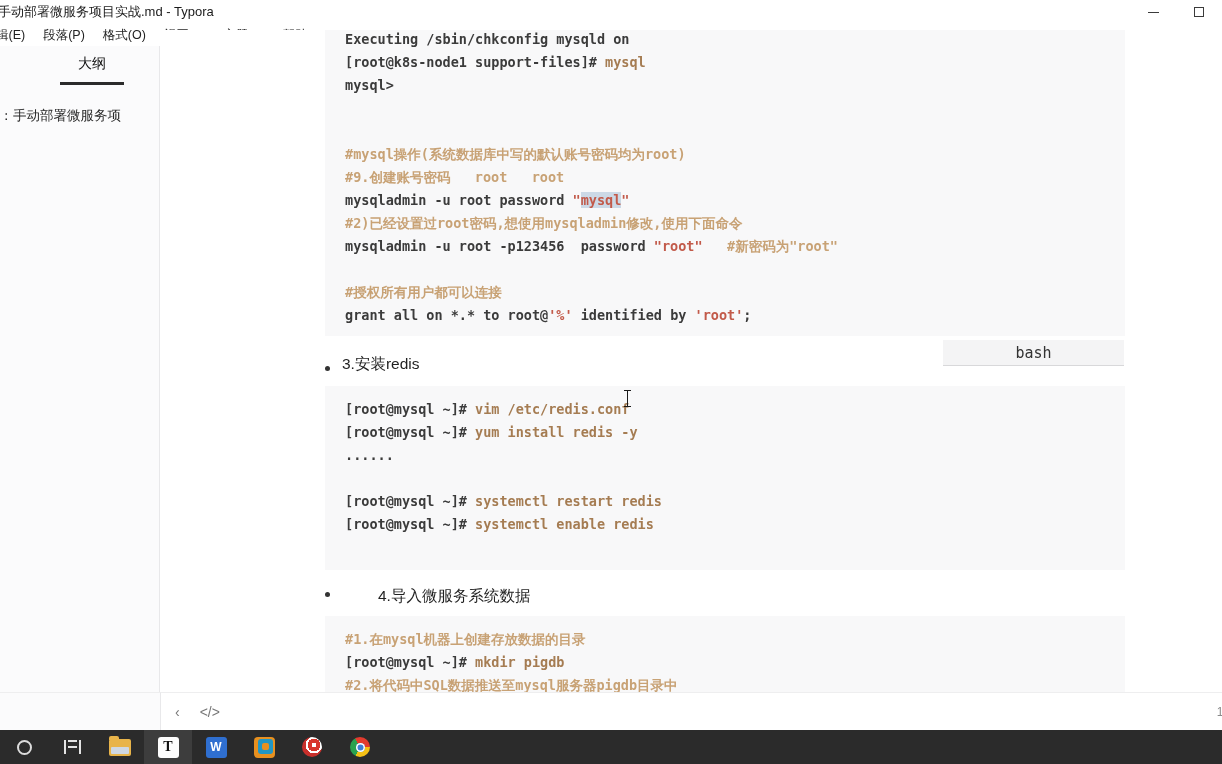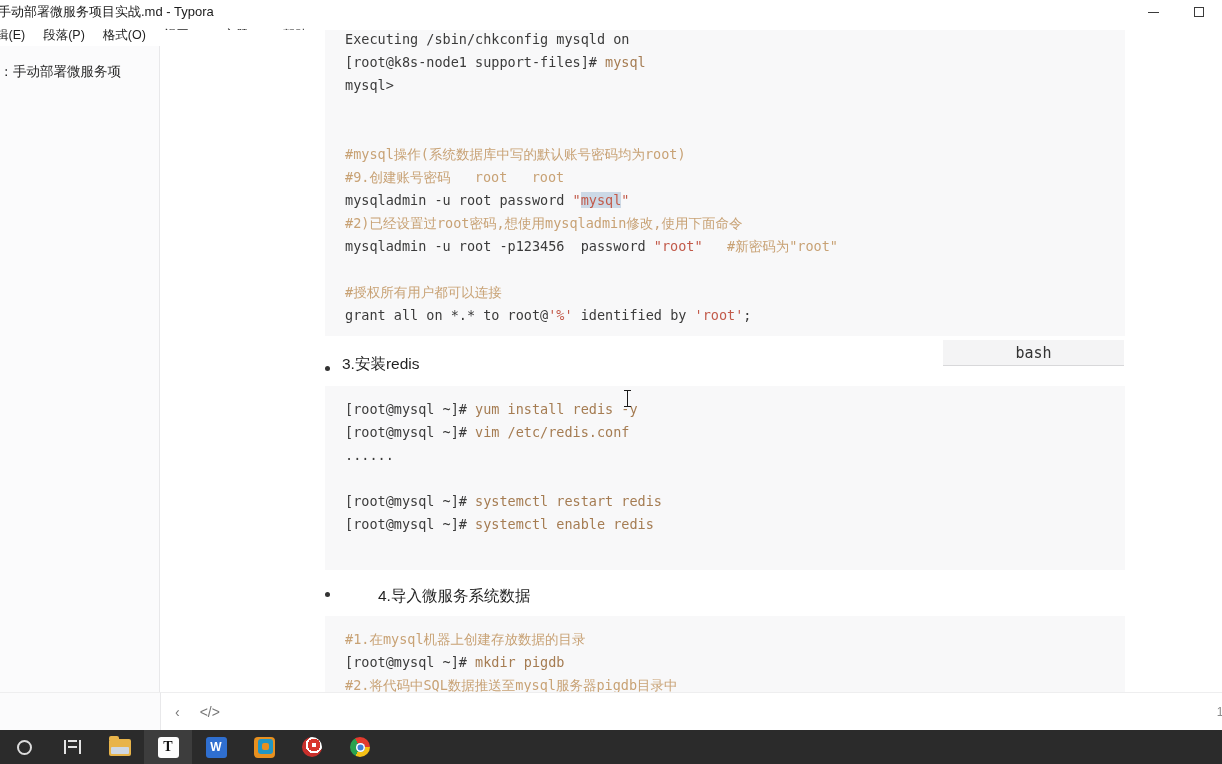--- a/index.html
+++ b/index.html
@@ -82,20 +82,21 @@
   .content {
     position: relative; width: 1061px; padding: 0;
   }
 
   
   .codeblock {
     background: #f8f8f9;
     margin: 0 0 0 0;
     padding: 12px 0 12px 10px;
     position: relative;
+    font-weight: bold;
   }
   .codeblock.cb1 {
     position: absolute; left: 164px; top: -2px; width: 800px; height: 308px;
     padding-top: 0;
   }
   .codeblock.cb2 {
     position: absolute; left: 164px; top: 356px; width: 800px; height: 184px;
   }
   .codeblock.cb3 {
     position: absolute; left: 164px; top: 586px; width: 800px; height: 104px;
@@ -249,20 +250,24 @@
   <div class="menubar">
     <div class="menu-item">辑(E)</div>
     <div class="menu-item">段落(P)</div>
     <div class="menu-item">格式(O)</div>
     <div class="menu-item">视图(V)</div>
     <div class="menu-item">主题(T)</div>
     <div class="menu-item">帮助(H)</div>
   </div>
 
   <div class="sidebar">
+    <div class="sidebar-tabs">
+
+      <div class="side-tab active">大纲</div>
+    </div>
     <div class="outline-list">
       <div class="outline-item">
         <span class="l2">章：手动部署微服务项</span>
         <span class="l2">统</span>
       </div>
     </div>
   </div>
 
   <div class="editor">
     <div class="content">
@@ -284,22 +289,22 @@
         </div>
 
       <div class="bullet-item bi1">
         <span class="dot"></span>
         <span>3.安装redis</span>
       </div>
 
       <div class="lang-label">bash</div>
 
       <div class="codeblock cb2">
+          <div class="code-line"><span class="tok-plain">[root@mysql ~]# </span><span class="tok-kw">vim /etc/redis.conf</span></div>
           <div class="code-line"><span class="tok-plain">[root@mysql ~]# </span><span class="tok-kw">yum install redis -y</span></div>
-          <div class="code-line"><span class="tok-plain">[root@mysql ~]# </span><span class="tok-kw">vim /etc/redis.conf</span></div>
           <div class="code-line"><span class="tok-plain">......</span></div>
           <div class="code-line">&nbsp;</div>
           <div class="code-line"><span class="tok-plain">[root@mysql ~]# </span><span class="tok-kw">systemctl restart redis</span></div>
           <div class="code-line"><span class="tok-plain">[root@mysql ~]# </span><span class="tok-kw">systemctl enable redis</span></div>
         </div>
 
       <div class="bullet-item bi2">
         <span class="dot"></span>
         <span>4.导入微服务系统数据</span>
       </div>

